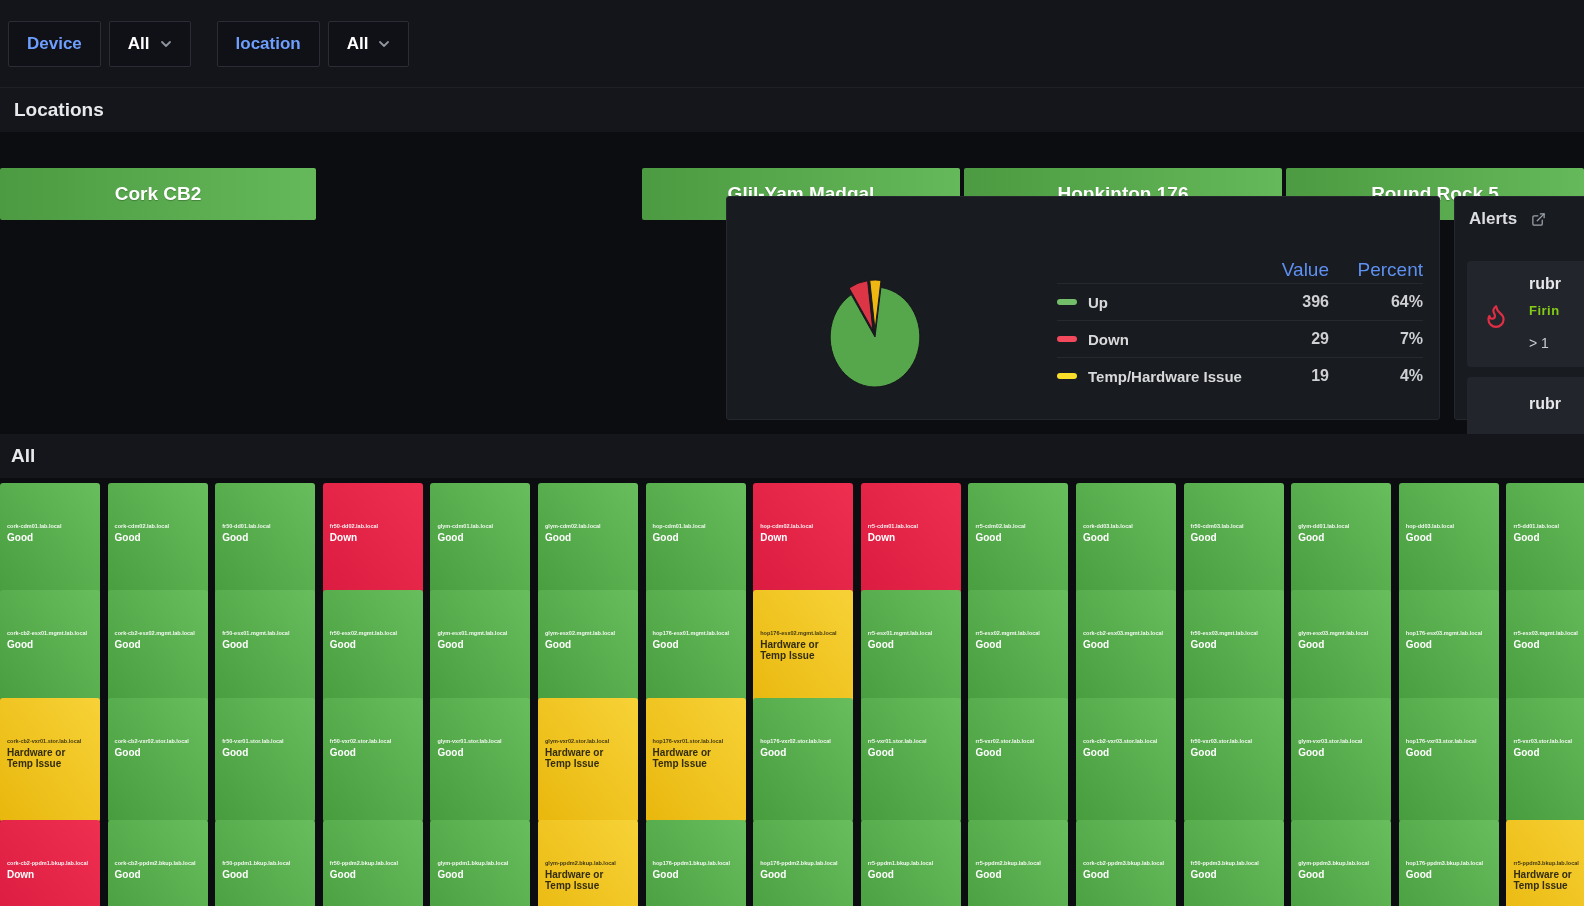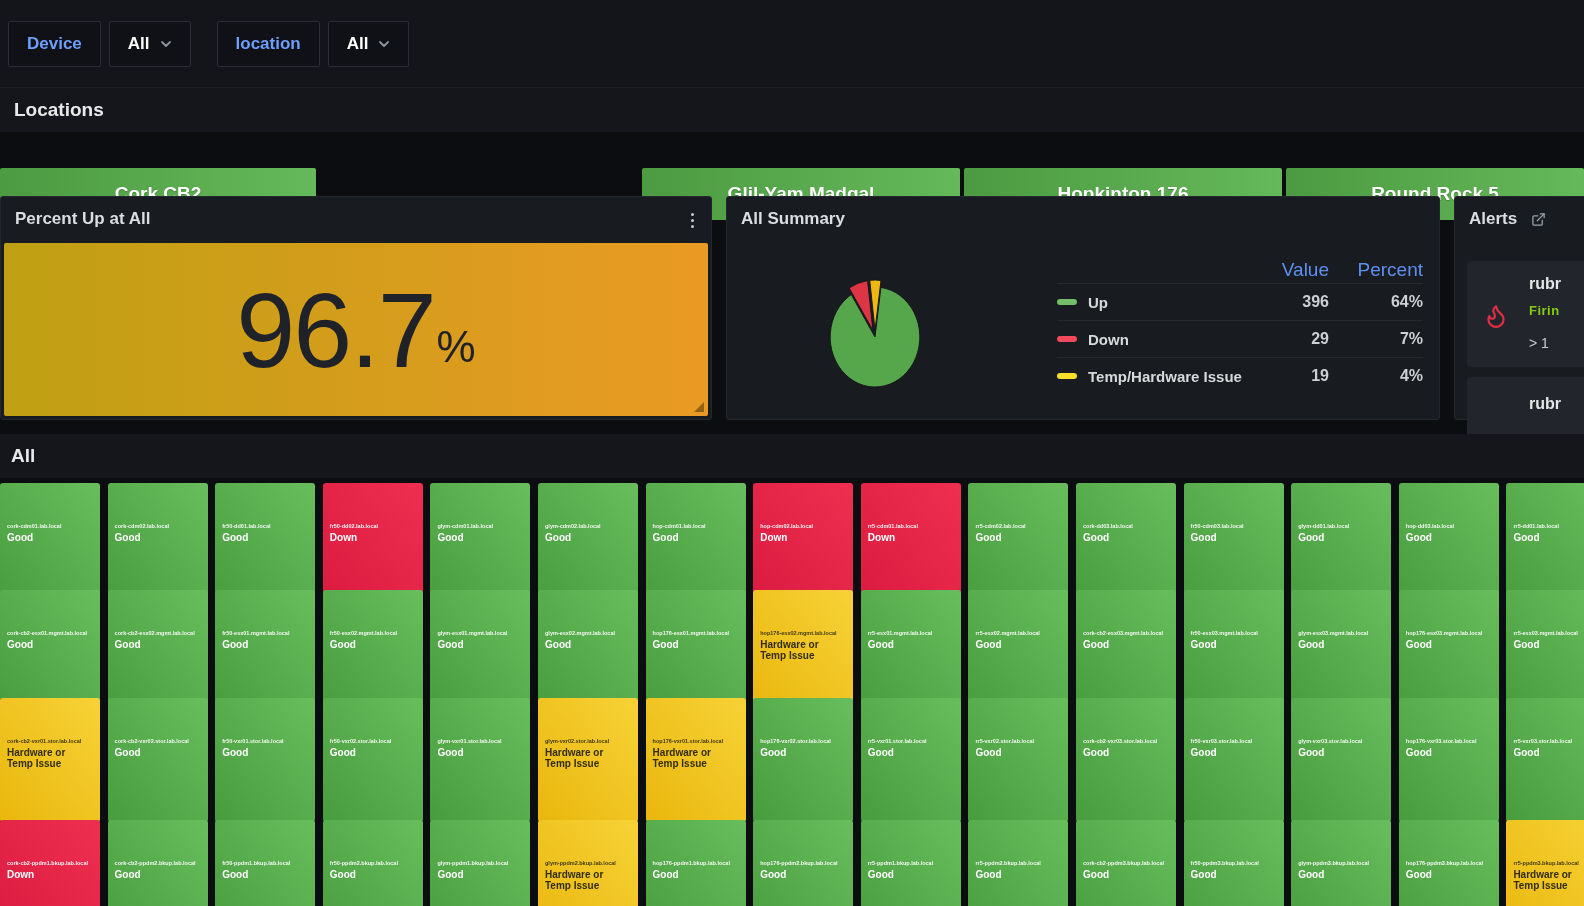--- a/index.html
+++ b/index.html
@@ -122,36 +122,22 @@
     <span>Locations</span>
   </div>
 
   <div id="loc-row">
       <div class="loc-btn" style="left: 0px; width: 316px;">Cork CB2</div>
       <div class="loc-btn" style="left: 642px; width: 318px;">Glil-Yam Madgal</div>
       <div class="loc-btn" style="left: 964px; width: 318px;">Hopkinton 176</div>
       <div class="loc-btn" style="left: 1286px; width: 298px;">Round Rock 5</div>
     </div>
 
-  <div class="panel" id="panel-percent">
-    <div class="panel-header">Percent Up at All</div>
-    <div class="kebab">
-        <i></i>
-        <i></i>
-        <i></i>
-      </div>
-    <div class="stat-body">
-      <span class="stat-num">96.7</span>
-      <span class="stat-unit">%</span>
-      <div class="resize-corner"></div>
-    </div>
-  </div>
 
   <div class="panel" id="panel-summary">
-    <div class="panel-header">All Summary</div>
     <svg id="pie" viewBox="-58 -64 116 116" preserveAspectRatio="none">
       <path d="M 0 0 L 6.61 -49.56 A 50 50 0 1 1 -26.50 -42.40 Z" stroke="#14151a" stroke-width="1" fill="#56A64B"></path>
       <path d="M -2.33 -6.60 L -28.83 -49.00 A 50 50 0 0 1 -8.25 -56.25 Z" stroke="#14151a" stroke-width="1" fill="#DC3545"></path>
       <path d="M 0.05 -7 L -5.87 -56.65 A 50 50 0 0 1 6.66 -56.56 Z" stroke="#14151a" stroke-width="1" fill="#EFB711"></path>
     </svg>
     <div id="legend">
       <div class="legend-head">
         <span class="sp"></span>
         <span class="hval">Value</span>
         <span class="hpct">Percent</span>

